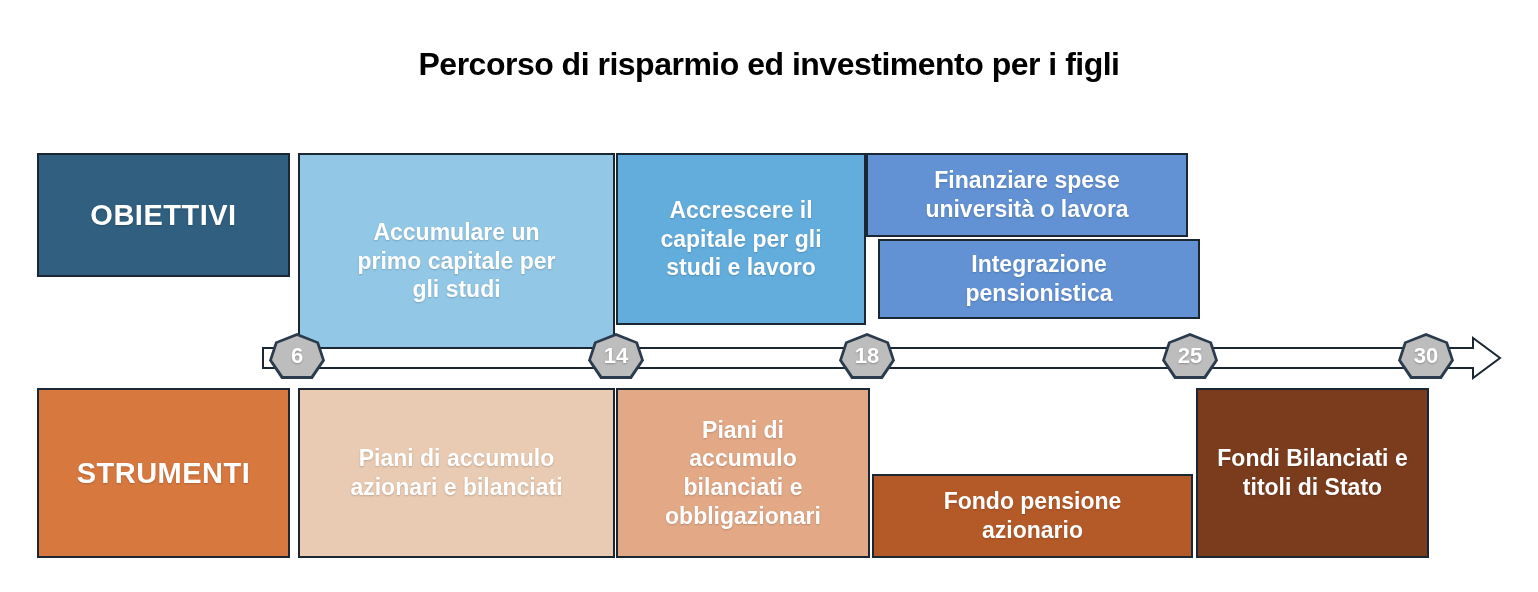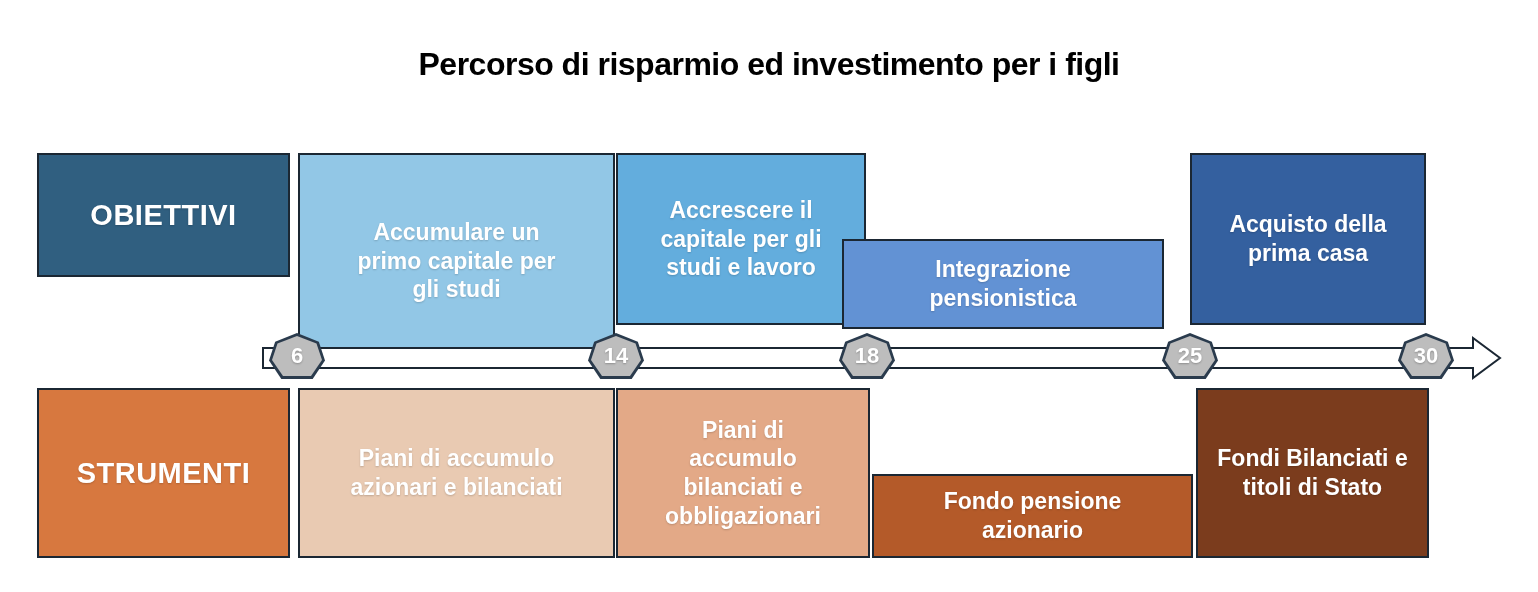--- a/index.html
+++ b/index.html
@@ -40,21 +40,21 @@
   .ins-c1{background:#E9CAB2;}
   .ins-c2{background:#E3A987;}
   .ins-c3{background:#B45A29;}
   .ins-c4{background:#7B3C1D;}
 
   
   .obj-label{left:37px;top:153px;width:253px;height:124px;}
   .obj-c1{left:298px;top:153px;width:317px;height:216px;padding:0 50px;}
   .obj-c2{left:616px;top:153px;width:250px;height:172px;padding:0 22px;}
   .obj-c3a{left:866px;top:153px;width:322px;height:84px;padding:0 30px;}
-  .obj-c3b{left:842px;top:239px;width:322px;height:90px;padding:0 30px;}
+  .obj-c3b{left:878px;top:239px;width:322px;height:80px;padding:0 30px;}
   .obj-c4{left:1190px;top:153px;width:236px;height:172px;padding:0 18px;}
   
   .ins-label{left:37px;top:388px;width:253px;height:170px;}
   .ins-c1{left:298px;top:388px;width:317px;height:170px;padding:0 40px;}
   .ins-c2{left:616px;top:388px;width:254px;height:170px;padding:0 36px;}
   .ins-c3a{left:872px;top:388px;width:321px;height:84px;padding:0 48px;}
   .ins-c3b{left:872px;top:474px;width:321px;height:84px;padding:0 48px;}
   .ins-c4{left:1196px;top:388px;width:233px;height:170px;padding:0 10px;}
 
   
@@ -84,22 +84,22 @@
 </head>
 <body>
 
 <div id="canvas">
 
   <div class="title">Percorso di risparmio ed investimento per i figli</div>
 
   <div class="cell rowlabel obj-label">OBIETTIVI</div>
   <div class="cell boxtext obj-c1">Accumulare un primo capitale per gli studi</div>
   <div class="cell boxtext obj-c2">Accrescere il capitale per gli studi e lavoro</div>
+  <div class="cell boxtext obj-c3 obj-c3a">Finanziare spese università o lavora</div>
   <div class="cell boxtext obj-c3 obj-c3b">Integrazione pensionistica</div>
-  <div class="cell boxtext obj-c4">Acquisto della prima casa</div>
 
   <svg class="timeline-arrow" viewBox="0 0 1240 44" preserveAspectRatio="none">
     <path d="M1 12 H1211 V2 L1238 22 L1211 42 V32 H1 Z" fill="#ffffff" stroke="#1B2733" stroke-width="2"></path>
   </svg>
 
   <div class="marker m-6">
     <div class="hept-outer"></div>
     <div class="hept-inner">6</div>
   </div>
   <div class="marker m-14">

